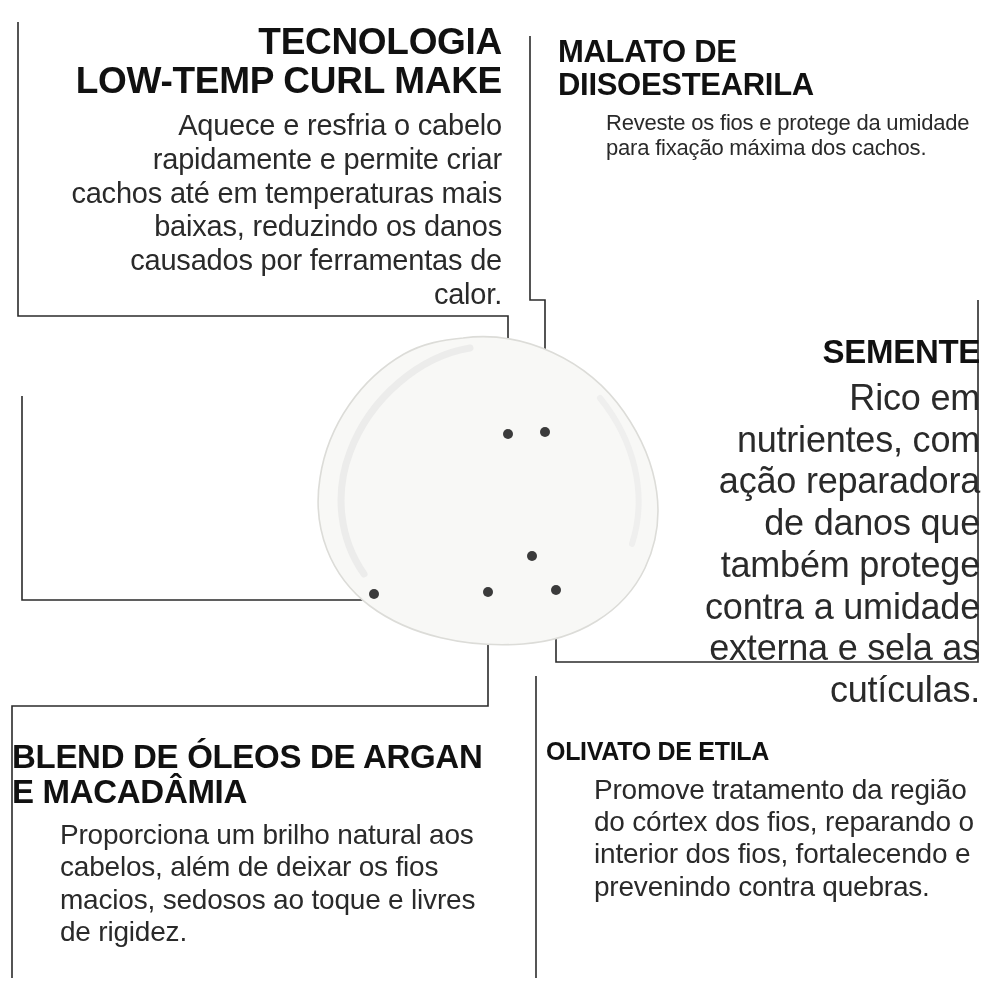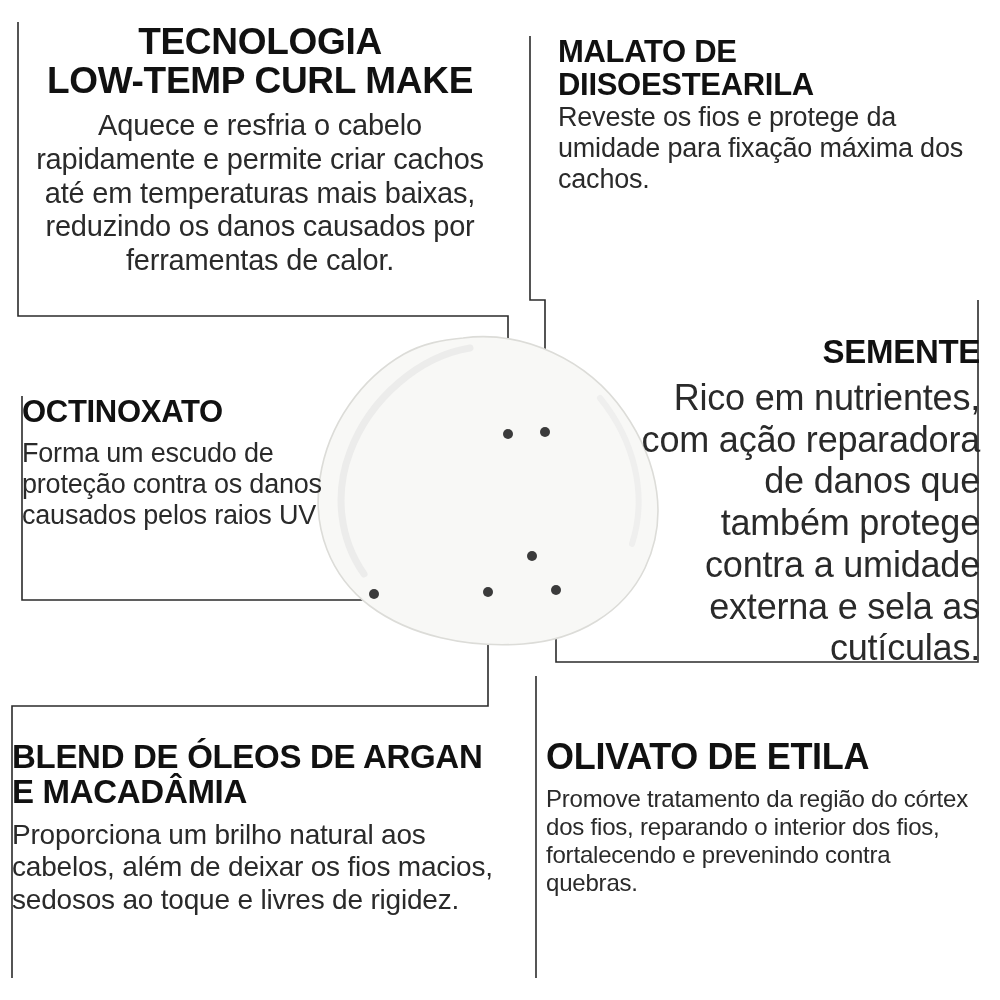--- a/index.html
+++ b/index.html
@@ -29,40 +29,41 @@
     color: #111111;
   }
   .callout .title .light {
     font-weight: bold;
   }
   .callout .body {
     font-weight: normal;
     line-height: 1.16;
     color: #2a2a2a;
     letter-spacing: -0.2px;
+    padding-left: 48px;
   }
 
   
   #c-tecnologia {
     left: 18px;
     top: 22px;
     width: 484px;
-    text-align: center;
+    text-align: right;
   }
   #c-tecnologia .title { font-size: 37px; }
   #c-tecnologia .body { font-size: 29px; margin-top: 9px; }
 
   #c-malato {
     left: 558px;
     top: 36px;
     width: 420px;
     text-align: left;
   }
   #c-malato .title { font-size: 31px; }
-  #c-malato .body { font-size: 27px; }
+  #c-malato .body { font-size: 22px; margin-top: 8px; }
 
   #c-octinoxato {
     left: 22px;
     top: 396px;
     width: 310px;
     text-align: left;
   }
   #c-octinoxato .title { font-size: 31px; }
   #c-octinoxato .body { font-size: 27px; margin-top: 9px; }
 
@@ -83,22 +84,22 @@
   }
   #c-blend .title { font-size: 33px; }
   #c-blend .body { font-size: 28px; margin-top: 9px; }
 
   #c-olivato {
     left: 546px;
     top: 738px;
     width: 440px;
     text-align: left;
   }
-  #c-olivato .title { font-size: 36px; }
-  #c-olivato .body { font-size: 24px; margin-top: 9px; }
+  #c-olivato .title { font-size: 25px; }
+  #c-olivato .body { font-size: 28px; margin-top: 9px; }
 
   
   #lines {
     position: absolute;
     left: 0; top: 0;
     width: 1000px;
     height: 1000px;
     pointer-events: none;
   }
 </style>
@@ -158,26 +159,20 @@
   </div>
 
   <div class="callout" id="c-malato">
     <div class="title">
       <span>MALATO DE</span><br>
       <span class="light">DIISOESTEARILA</span>
     </div>
     <div class="body">Reveste os fios e protege da umidade para fixação máxima dos cachos.</div>
   </div>
 
-  <div class="callout" id="c-octinoxato">
-    <div class="title">
-      <span>OCTINOXATO</span>
-    </div>
-    <div class="body">Forma um escudo de proteção contra os danos causados pelos raios UV</div>
-  </div>
 
   <div class="callout" id="c-moringa">
     <div class="title">
       <br>
       <span>SEMENTE</span>
     </div>
     <div class="body">Rico em nutrientes, com ação reparadora de danos que também protege contra a umidade externa e sela as cutículas.</div>
   </div>
 
   <div class="callout" id="c-blend">

